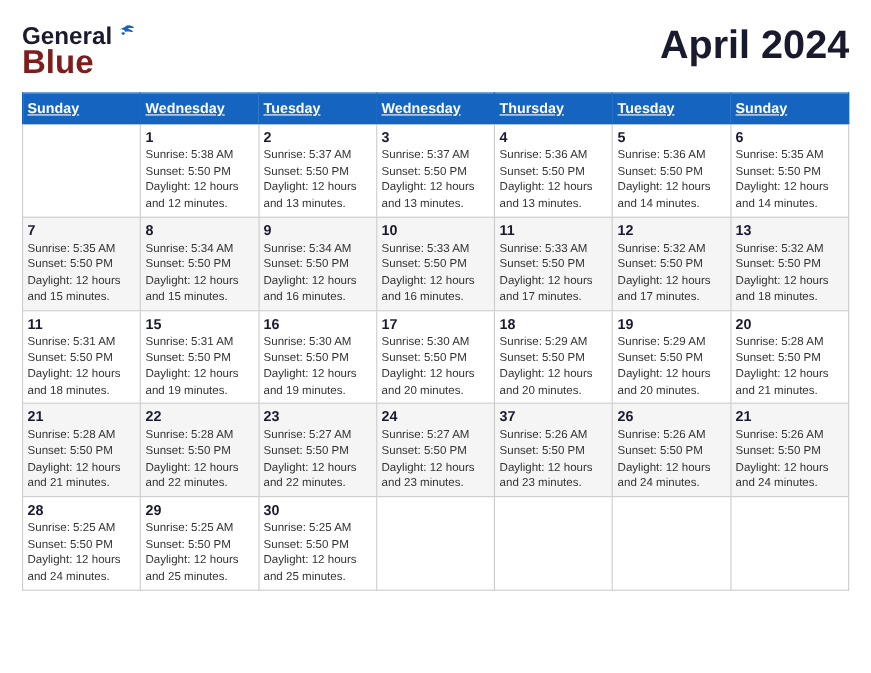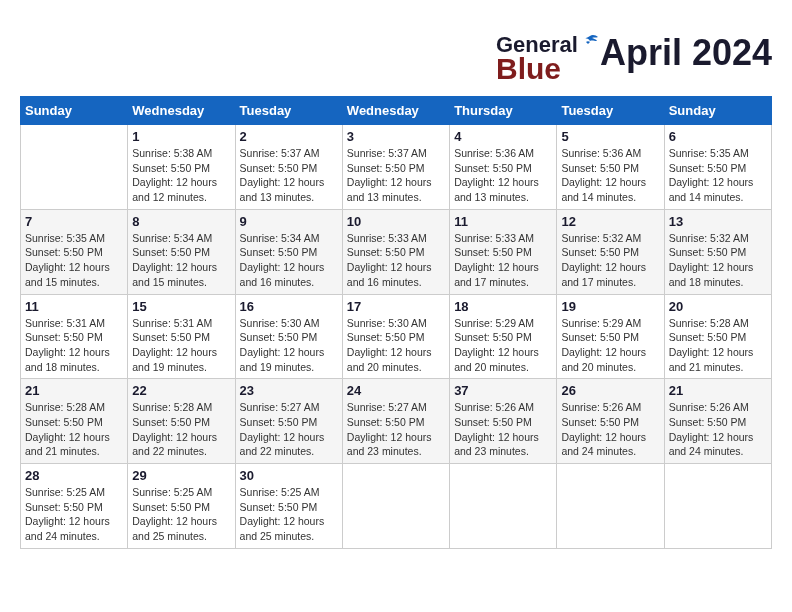--- a/index.html
+++ b/index.html
@@ -5,24 +5,23 @@
     * { box-sizing: border-box; margin: 0; padding: 0; }
     body {
       font-family: Arial, sans-serif;
       background: #fff;
       width: 792px;
       min-height: 612px;
       padding: 20px;
     }
     .header {
       display: flex;
-      justify-content: flex-end;
+      justify-content: space-between;
       align-items: flex-start;
       margin-bottom: 10px;
-      margin-top: 12px;
     }
     .logo {
       display: flex;
       flex-direction: column;
       align-items: flex-start;
     }
     .title-section {
       text-align: right;
     }
     .month-title {
@@ -41,20 +40,21 @@
       font-size: 11px;
     }
     .calendar th {
       background-color: #1565c0;
       color: #fff;
       padding: 6px 4px;
       text-align: left;
       font-size: 13px;
       font-weight: bold;
       border: 1px solid #1565c0;
+      text-decoration: underline;
     }
     .calendar td {
       border: 1px solid #ccc;
       vertical-align: top;
       padding: 4px;
       width: 107px;
       min-height: 80px;
     }
     .calendar tr:nth-child(even) td {
       background-color: #f5f5f5;

